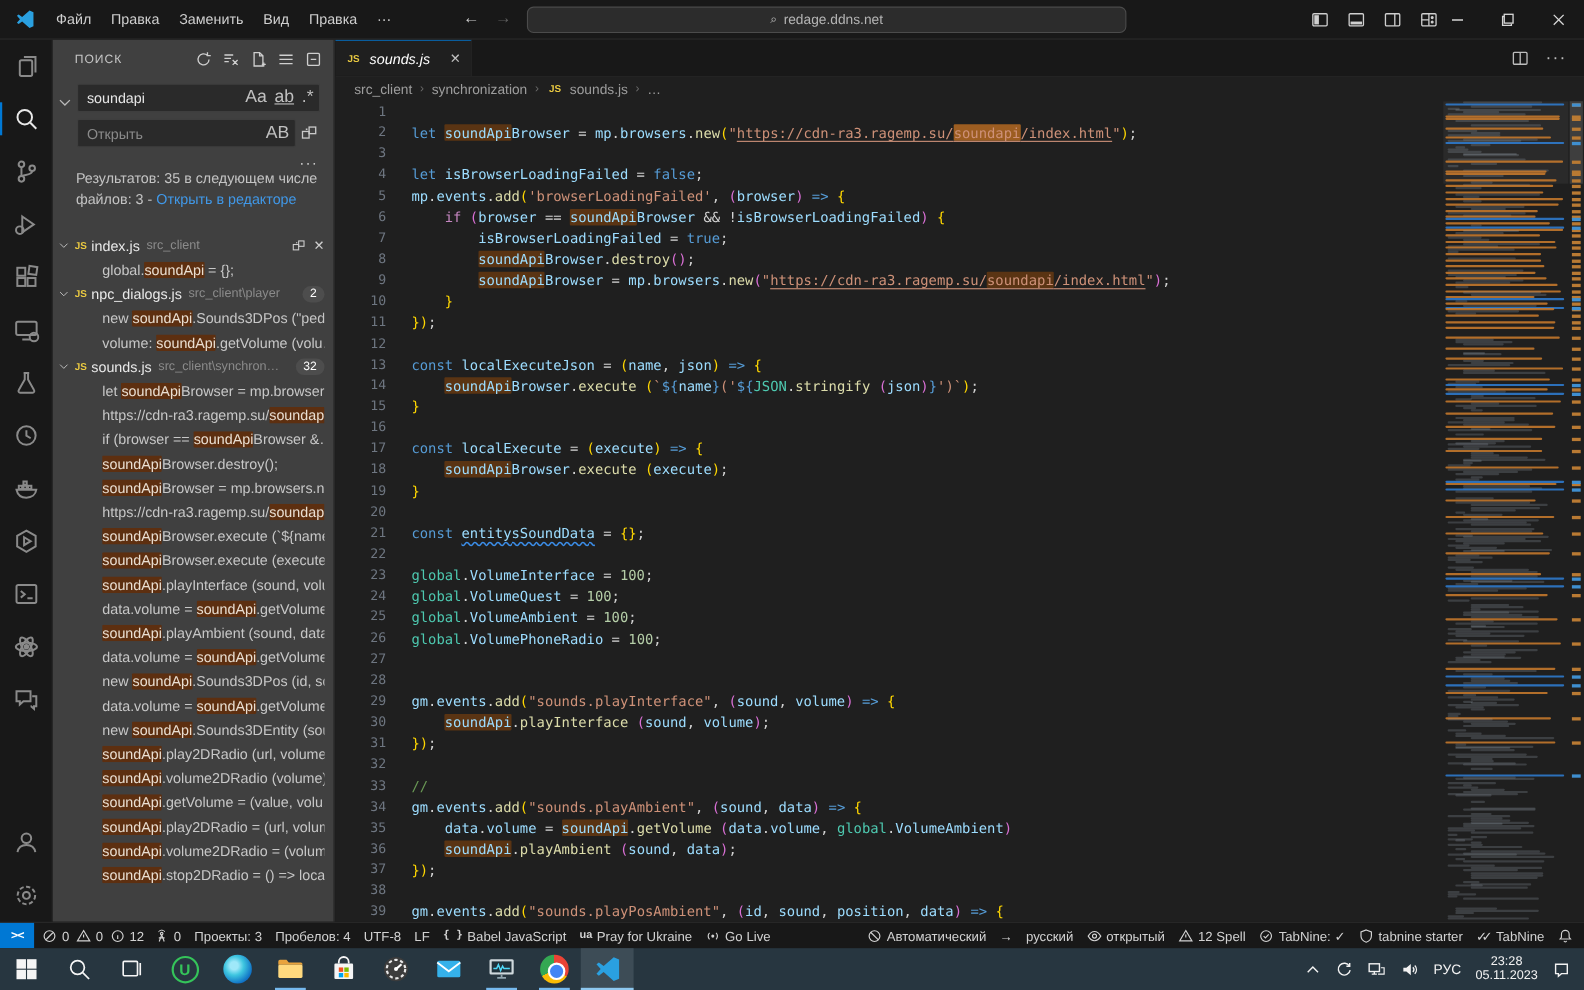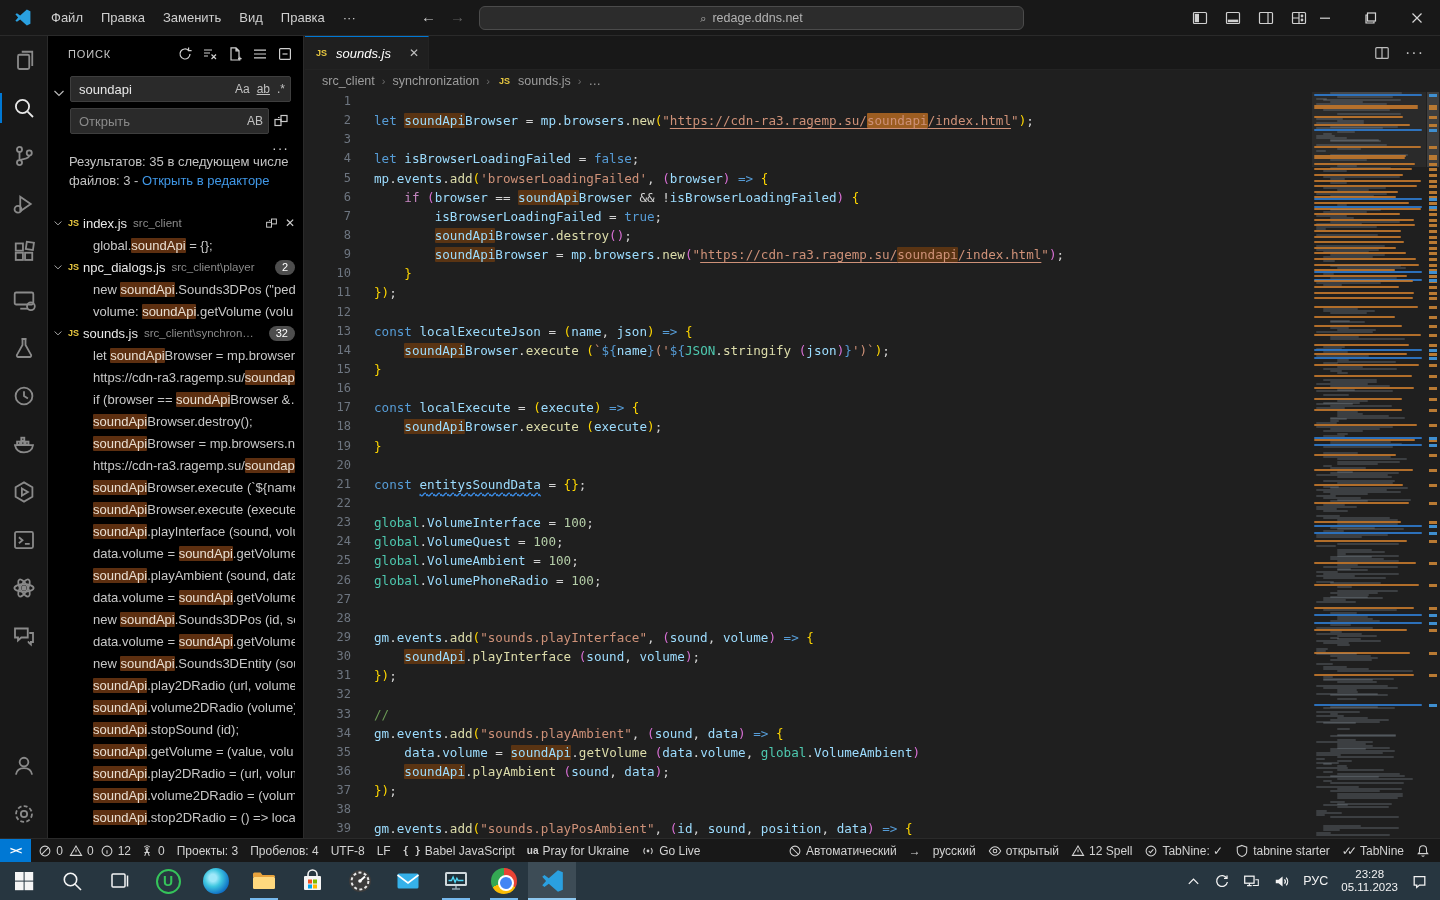--- a/index.html
+++ b/index.html
@@ -24,30 +24,30 @@
 
 
 .activitybar{position:absolute;left:0;top:36px;bottom:62px;width:48px;background:#181818;
   border-right:1px solid #2a2a2a;display:flex;flex-direction:column;z-index:5}
 .ab-icon{height:48px;flex:none;display:flex;align-items:center;justify-content:center;color:#8a8a8a;position:relative}
 .ab-icon.active{color:#e9e9e9}
 .ab-icon.active::before{content:"";position:absolute;left:0;top:9px;bottom:9px;width:2px;background:#0078d4}
 .ab-spacer{flex:1}
 
 
-.sidebar{position:absolute;left:48px;top:36px;bottom:62px;width:256px;background:#000000;
+.sidebar{position:absolute;left:48px;top:36px;bottom:62px;width:256px;background:#404040;
   border-right:1px solid #2a2a2a;overflow:hidden;z-index:4}
 .side-head{height:36px;display:flex;align-items:center;padding:0 10px 0 20px;font-size:11px;color:#c5c5c5}
 .side-tools{margin-left:auto;display:flex;gap:9px;color:#cfcfcf}
 .side-tools .ticon{width:16px;height:16px}
 .toggle-replace{position:absolute;left:3px;top:49px;color:#b9b9b9}
 .sinput{position:absolute;left:22px;right:12px;height:26px;background:#2a2a2a;border:1px solid #3e3e3e;
   border-radius:2px;display:flex;align-items:center;padding:0 5px 0 8px;font-size:13px;color:#e6e6e6}
 .sinput .ph{color:#8a8a8a}
-.sinput .opts{margin-left:auto;display:flex;gap:7px;font-size:12px;color:#c0c0c0;align-items:center}
+.sinput .opts{margin-left:auto;display:flex;gap:7px;font-size:16px;color:#c0c0c0;align-items:center}
 .opt-ab{text-decoration:underline}
 .replace-all-btn{position:absolute;right:-21px;top:4px;color:#c9c9c9}
 .more-dots{position:absolute;right:14px;top:104px;font-size:14px;color:#c9c9c9;letter-spacing:1px}
 .summary{position:absolute;left:21px;right:14px;top:116px;font-size:13px;line-height:19px;color:#c3c3c3}
 .summary .link{color:#4098e8}
 .results{position:absolute;left:0;right:0;top:176px;bottom:0;overflow:hidden;font-size:13px;white-space:nowrap}
 .rrow{height:22px;display:flex;align-items:center;padding:0 8px 0 4px;overflow:hidden}
 .rrow .twisty{flex:none;color:#bdbdbd;margin-right:2px}
 .js-badge{flex:none;font:bold 9px "Liberation Sans",sans-serif;color:#e8c841;margin:0 4px 0 2px}
 .rrow .fname{color:#e9e9e9}
@@ -454,23 +454,20 @@
           <span class="mrowtxt">data.volume = <span class="mm">soundApi</span>.getVolume…</span>
         </div>
         <div class="rrow">
           <span class="mrowtxt">new <span class="mm">soundApi</span>.Sounds3DEntity (sou…</span>
         </div>
         <div class="rrow">
           <span class="mrowtxt"><span class="mm">soundApi</span>.play2DRadio (url, volume);</span>
         </div>
         <div class="rrow">
           <span class="mrowtxt"><span class="mm">soundApi</span>.volume2DRadio (volume);</span>
-        </div>
-        <div class="rrow">
-          <span class="mrowtxt"><span class="mm">soundApi</span>.stopSound (id);</span>
         </div>
         <div class="rrow">
           <span class="mrowtxt"><span class="mm">soundApi</span>.getVolume = (value, volu…</span>
         </div>
         <div class="rrow">
           <span class="mrowtxt"><span class="mm">soundApi</span>.play2DRadio = (url, volum…</span>
         </div>
         <div class="rrow">
           <span class="mrowtxt"><span class="mm">soundApi</span>.volume2DRadio = (volum…</span>
         </div>

